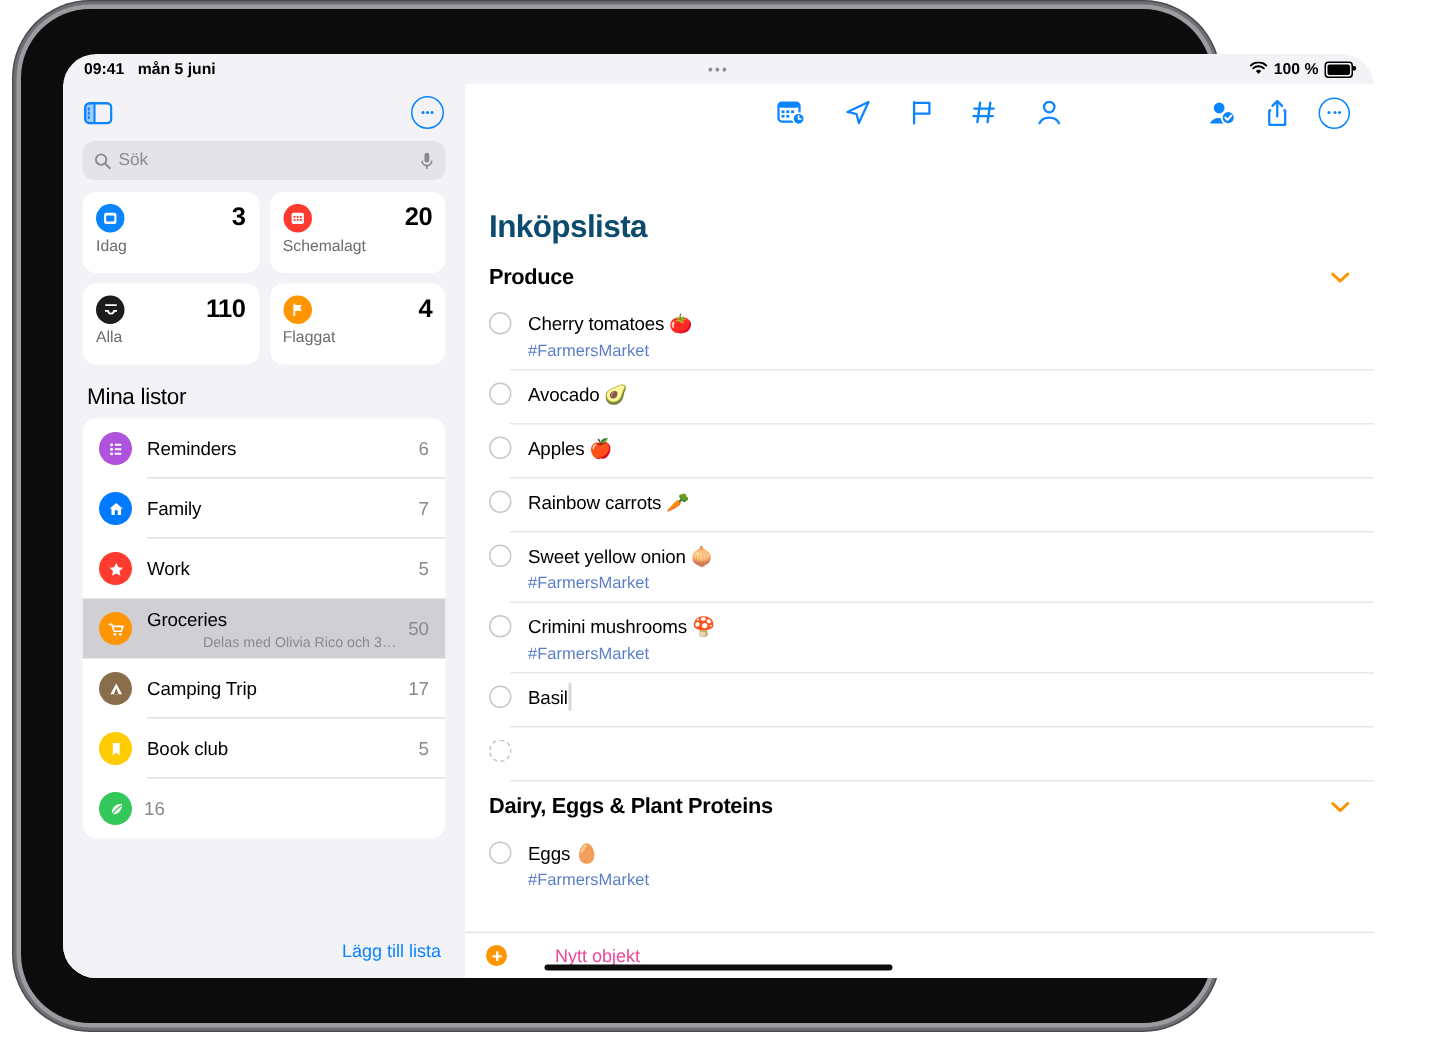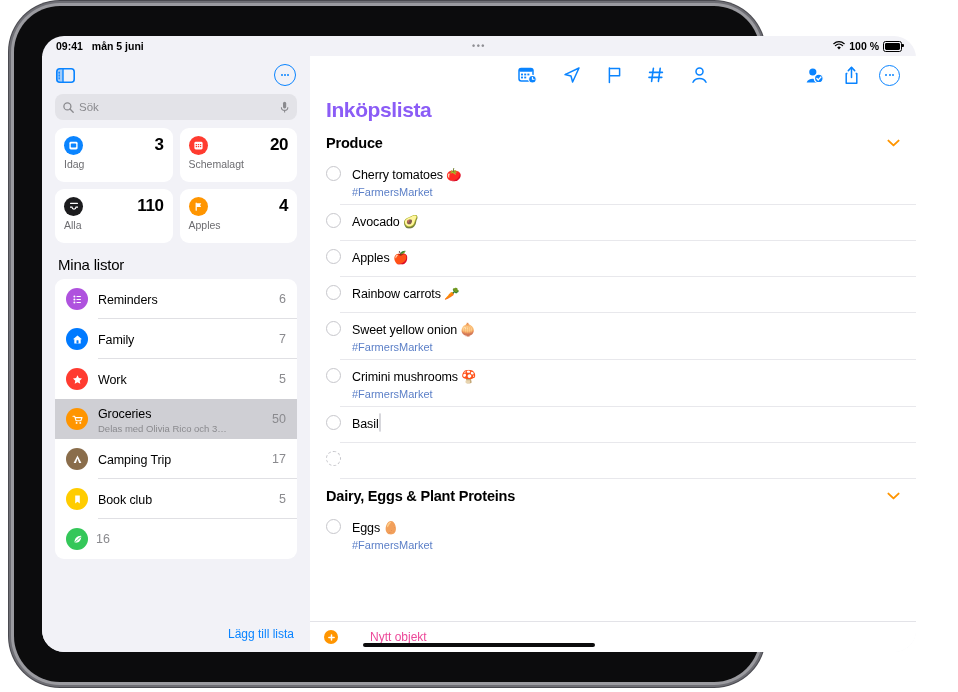--- a/index.html
+++ b/index.html
@@ -1,21 +1,21 @@
 <!DOCTYPE html>
 <html><head>
 <meta charset="utf-8">
 <style>
   html,body{margin:0;padding:0;background:#ffffff;}
   body{width:958px;height:692px;overflow:hidden;font-family:"Liberation Sans","DejaVu Sans",sans-serif;}
 
   
   #device{position:absolute;left:14px;top:6px;width:746px;height:676px;
           border-radius:46px;background:#0c0c0d;
-          box-shadow:0 0 0 3px #9b9ba0, 0 0 0 5px #6e6e74, 0 0 0 6px #4a4a50;}
+          box-shadow:0 0 0 3px #9b9ba0, 0 0 0 5px #6e6e74, 0 0 0 6px #4a4a50;padding-left:48px;}
   #screen{position:absolute;left:28px;top:30px;width:874px;height:616px;
           border-radius:22px;overflow:hidden;background:#f2f2f7;}
 
   
   .statusbar{position:absolute;left:0;top:0;width:874px;height:20px;display:flex;align-items:center;
              font-size:10.5px;font-weight:bold;color:#000;z-index:9;}
   .sb-time{margin-left:14px;}
   .sb-date{margin-left:9px;font-weight:bold;}
   .sb-dots{position:absolute;left:50%;transform:translateX(-50%);color:#8e8e93;letter-spacing:1.5px;font-size:9px;}
   .sb-right{position:absolute;right:14px;display:flex;align-items:center;gap:4px;}
@@ -61,21 +61,21 @@
   .ldiv{position:absolute;left:43px;right:0;bottom:0;height:0.6px;background:#e0e0e4;}
 
   .sb-footer{margin-top:auto;height:36px;display:flex;align-items:center;justify-content:flex-end;padding:0 16px;}
   .addlist{font-size:12px;color:#0a84ff;}
 
   
   .ctoolbar{height:38px;display:flex;align-items:center;position:relative;padding:0 16px;}
   .tool-center{position:absolute;left:50%;transform:translateX(-50%);display:flex;align-items:center;gap:26px;}
   .tool-right{margin-left:auto;display:flex;align-items:center;gap:20px;}
 
-  .ctitle{font-size:21px;font-weight:bold;color:#8b5cf6;padding:4px 16px 8px 16px;letter-spacing:-0.4px;}
+  .ctitle{font-size:21px;font-weight:bold;color:#0c4a6e;padding:4px 16px 8px 16px;letter-spacing:-0.4px;margin-top:42px;}
 
   
   .sect-head{display:flex;align-items:center;padding:5px 16px 7px 16px;}
   .sect-name{font-size:14.5px;font-weight:bold;color:#000;letter-spacing:-0.2px;}
   .sect-chev{margin-left:auto;color:#ff9500;}
 
   .item{display:flex;padding:7px 16px 7px 16px;position:relative;min-height:22px;}
   .item .bubble{width:13px;height:13px;border-radius:50%;border:1.3px solid #c7c7cc;flex:0 0 auto;margin-top:1px;}
   .item .bubble.dashed{border-style:dashed;}
   .ibody{margin-left:11px;flex:1;}
@@ -217,21 +217,21 @@
           <div class="card">
             <div class="crow">
               <span class="cicon" style="background:#ff9500;">
                 <svg width="11" height="11" viewBox="0 0 11 11">
                     <path d="M3.2 2 v7.2" stroke="#fff" stroke-width="1.2" stroke-linecap="round"></path>
                     <path d="M3.2 2.3 h5 l-1.1 1.9 1.1 1.9 h-5 z" fill="#fff"></path>
                   </svg>
               </span>
               <span class="cnum">4</span>
             </div>
-            <div class="clabel">Apples</div>
+            <div class="clabel">Flaggat</div>
           </div>
         </div>
 
         <div class="mylists-title">Mina listor</div>
 
         <div class="listgroup">
 
           <div class="listrow">
             <span class="licon" style="background:#af52de;">
               <svg width="13" height="13" viewBox="0 0 13 13">
@@ -275,21 +275,21 @@
           <div class="listrow sel">
             <span class="licon" style="background:#ff9500;">
               <svg width="13" height="13" viewBox="0 0 13 13">
                   <path d="M2 3.2 h1.6 l1.5 4.6 h4.7 l1.2-3.2 H4.3" fill="none" stroke="#fff" stroke-width="1.1" stroke-linejoin="round" stroke-linecap="round"></path>
                   <circle cx="5.6" cy="9.9" r="0.95" fill="#fff"></circle>
                   <circle cx="9.3" cy="9.9" r="0.95" fill="#fff"></circle>
                 </svg>
             </span>
             <span class="ltext">
               <span class="lname">Groceries</span>
-              <span class="lsub" style="display:block;">Delas med Olivia Rico och 3…</span>
+              <span class="lsub" style="display:block;text-align:right;">Delas med Olivia Rico och 3…</span>
             </span>
             <span class="lcount">50</span>
           </div>
 
           <div class="listrow">
             <span class="licon" style="background:#8a6d4b;">
               <svg width="13" height="13" viewBox="0 0 13 13">
                   <path d="M6.5 2.6 L10.4 9.9 H2.6 z" fill="#fff"></path>
                   <path d="M6.5 5.6 L8.1 9.9 H4.9 z" fill="#8a6d4b"></path>
                 </svg>

